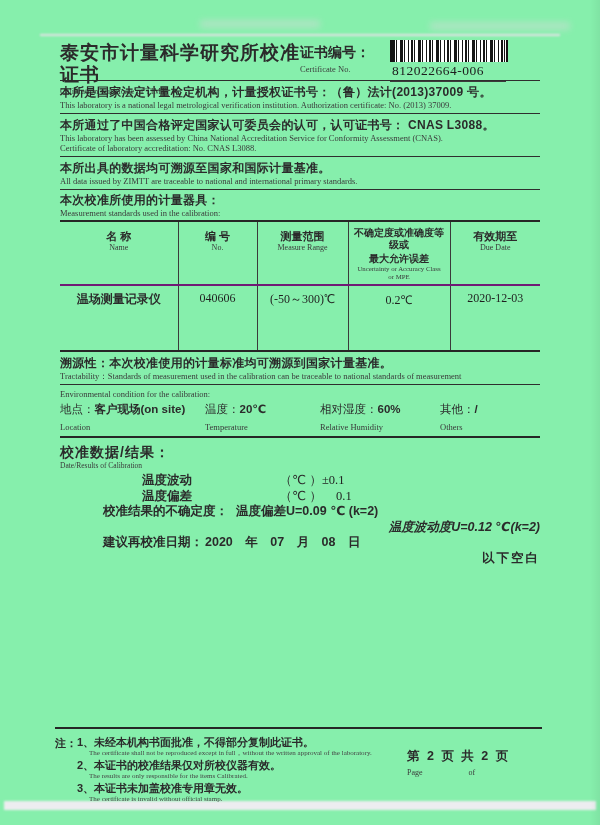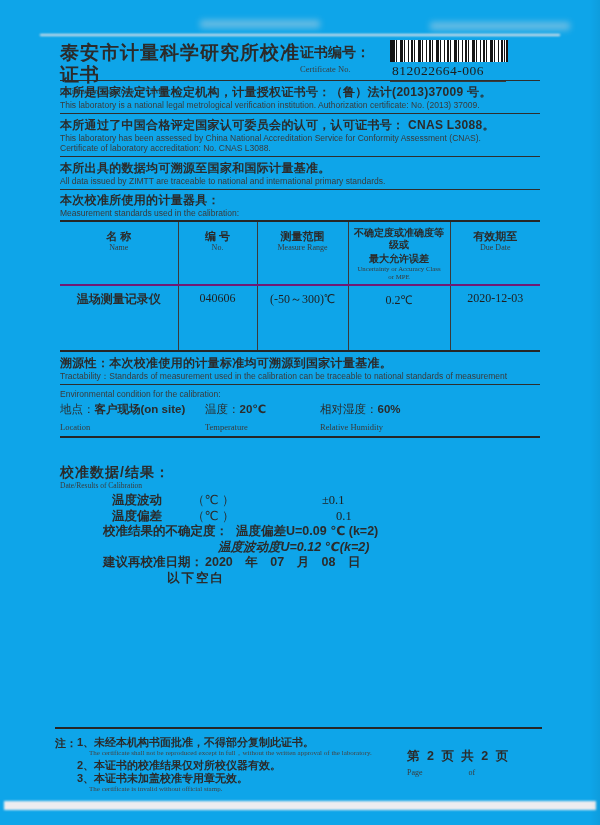--- a/index.html
+++ b/index.html
@@ -1,19 +1,19 @@
 <!DOCTYPE html>
 <html><head>
 <meta charset="utf-8">
 <style>
   * { margin:0; padding:0; box-sizing:border-box; }
   html,body { background:#e9e9e9; }
   .page {
     position:relative; width:600px; height:825px;
-    background:#0ea5e9; overflow:hidden;
+    background:#86efac; overflow:hidden;
     font-family:"Liberation Sans","DejaVu Sans",sans-serif;
     color:#2b2b2b;
   }
   .content { position:absolute; left:60px; top:40px; width:480px; }
 
   
   .header { display:flex; height:40px; }
   .title-block { flex:1; padding-top:2px; }
   .title-cn { font-size:19px; font-weight:700; letter-spacing:1px; line-height:22px; }
   .title-en { font-size:8.5px; font-family:"Liberation Serif",serif; color:#3c3c3c; line-height:11px; }
@@ -30,21 +30,21 @@
       #141414 15px 16px,#fff 16px 18px);
   }
   .barcode-number { font-size:13.5px; font-family:"Liberation Serif",serif; color:#1d1d1d; letter-spacing:.5px; padding:1px 0 2px 2px; border-bottom:1.2px solid #3a3a3a; width:116px; }
 
   .rule { border:none; border-top:1.4px solid #2e2e2e; }
   .rule-heavy { border:none; border-top:2px solid #262626; }
 
   
   .stmt { padding:4px 0 3px 0; }
   .stmt-cn { font-size:12px; font-weight:600; line-height:15px; letter-spacing:.3px; }
-  .stmt-en { font-size:8.5px; font-family:Liberation Sans, sans-serif; color:#3a3a3a; line-height:10px; }
+  .stmt-en { font-size:8.5px; font-family:Liberation Serif, serif; color:#3a3a3a; line-height:10px; }
 
   
   .inst-heading { padding:3px 0 2px 0; }
   table.inst { width:480px; border-collapse:collapse; border-top:2px solid #262626; border-bottom:2px solid #262626; table-layout:fixed; }
   table.inst td { border-left:1px solid #3a3a3a; text-align:center; vertical-align:top; padding:3px 1px; }
   table.inst td:first-child { border-left:none; }
   tr.inst-head td { height:50px; border-bottom:2px solid #701a75; }
   tr.inst-body td { height:66px; padding-top:5px; }
   .col-name {width:118px;} .col-no {width:79px;} .col-range {width:91px;} .col-unc {width:102px;} .col-due {width:90px;}
   .th-cn { font-size:11px; font-weight:600; line-height:14px; padding-top:4px; }
@@ -56,25 +56,25 @@
 
   
   .env-row { display:flex; padding:3px 0 4px 0; }
   .env-item .env-line { font-size:11.5px; }
   .env-label { font-weight:400; }
   .env-value { font-weight:700;margin-top:24px; }
   .env-en { font-size:8.5px; font-family:"Liberation Serif",serif; color:#3a3a3a; margin-top:5px; }
   .env-i1{width:145px;} .env-i2{width:115px;} .env-i3{width:120px;} .env-i4{flex:1;}
 
   
-  .results { padding-top:6px;margin-top:20px; }
+  .results { padding-top:6px; }
   .res-heading-cn { font-size:14px; font-weight:600; letter-spacing:1px; line-height:17px; }
   .res-heading-en { font-size:7.5px; font-family:"Liberation Serif",serif; color:#3a3a3a; line-height:9px; }
   .res-block { margin-left:43px; margin-top:3px; font-size:12.5px; font-weight:600; }
-  .res-line { line-height:15.5px; display:flex; }
+  .res-line { line-height:15.5px; display:flex;text-align:right; }
   .rl-ind { padding-left:9px; }
   .res-name { width:80px; }
   .res-unit { width:130px; font-weight:500; }
   .val-serif { font-family:"Liberation Serif",serif; font-weight:500; color:#1f1f1f; }
   .rl4 { padding-left:115px; display:block;font-style:italic; }
   .rl6 { padding-left:64px; display:block; letter-spacing:2px; }
   .recal-value { word-spacing:9px; margin-left:2px; }
 
   
   .footer { position:absolute; left:55px; top:727px; width:487px; border-top:2px solid #262626; padding-top:7px; display:flex; }
@@ -205,20 +205,24 @@
         <div class="env-en">Location</div>
       </div>
       <div class="env-item env-i2">
         <div class="env-line"><span class="env-label">温度：</span><span class="env-value">20℃</span></div>
         <div class="env-en">Temperature</div>
       </div>
       <div class="env-item env-i3">
         <div class="env-line"><span class="env-label">相对湿度：</span><span class="env-value">60%</span></div>
         <div class="env-en">Relative Humidity</div>
       </div>
+      <div class="env-item env-i4">
+        <div class="env-line"><span class="env-label">其他：</span><span class="env-value">/</span></div>
+        <div class="env-en">Others</div>
+      </div>
     </div>
 
     <hr class="rule-heavy">
 
     <div class="results">
       <div class="res-heading-cn">校准数据/结果：</div>
       <div class="res-heading-en">Date/Results of Calibration</div>
 
       <div class="res-block">
         <div class="res-line rl-ind">
@@ -250,20 +254,21 @@
 
   </div>
 
   <div class="footer">
     <div class="notes">
       <div class="notes-prefix">注：</div>
       <div>
         <div class="note-cn">1、未经本机构书面批准，不得部分复制此证书。</div>
         <div class="note-en">The certificate shall not be reproduced except in full，without the written approval of the laboratory.</div>
         <div class="note-cn">2、本证书的校准结果仅对所校仪器有效。</div>
+        <div class="note-en">The results are only responsible for the items Calibrated.</div>
         <div class="note-cn">3、本证书未加盖校准专用章无效。</div>
         <div class="note-en">The certificate is invalid without official stamp.</div>
       </div>
     </div>
     <div class="pagination">
       <div class="pag-cn">第 2 页 共 2 页</div>
       <div class="pag-en">
         <span>Page</span><span class="of">of</span>
       </div>
     </div>

